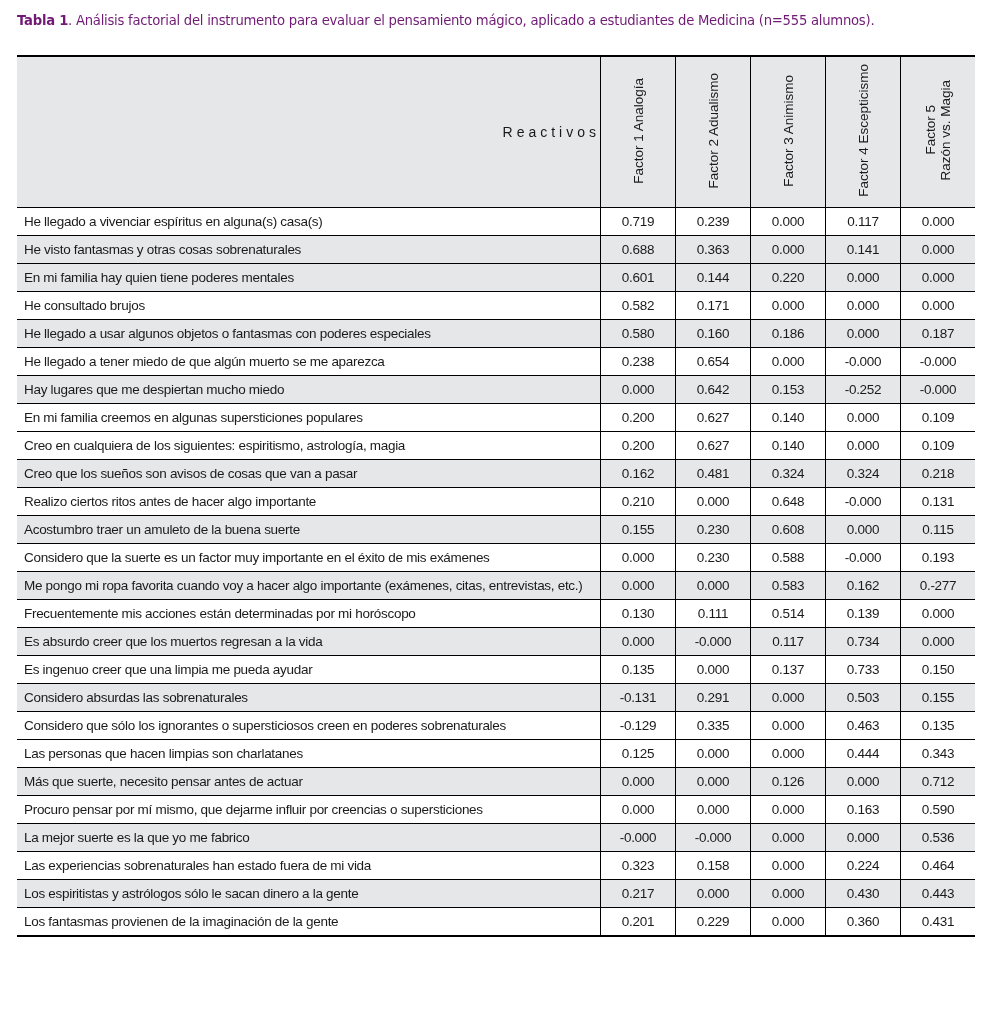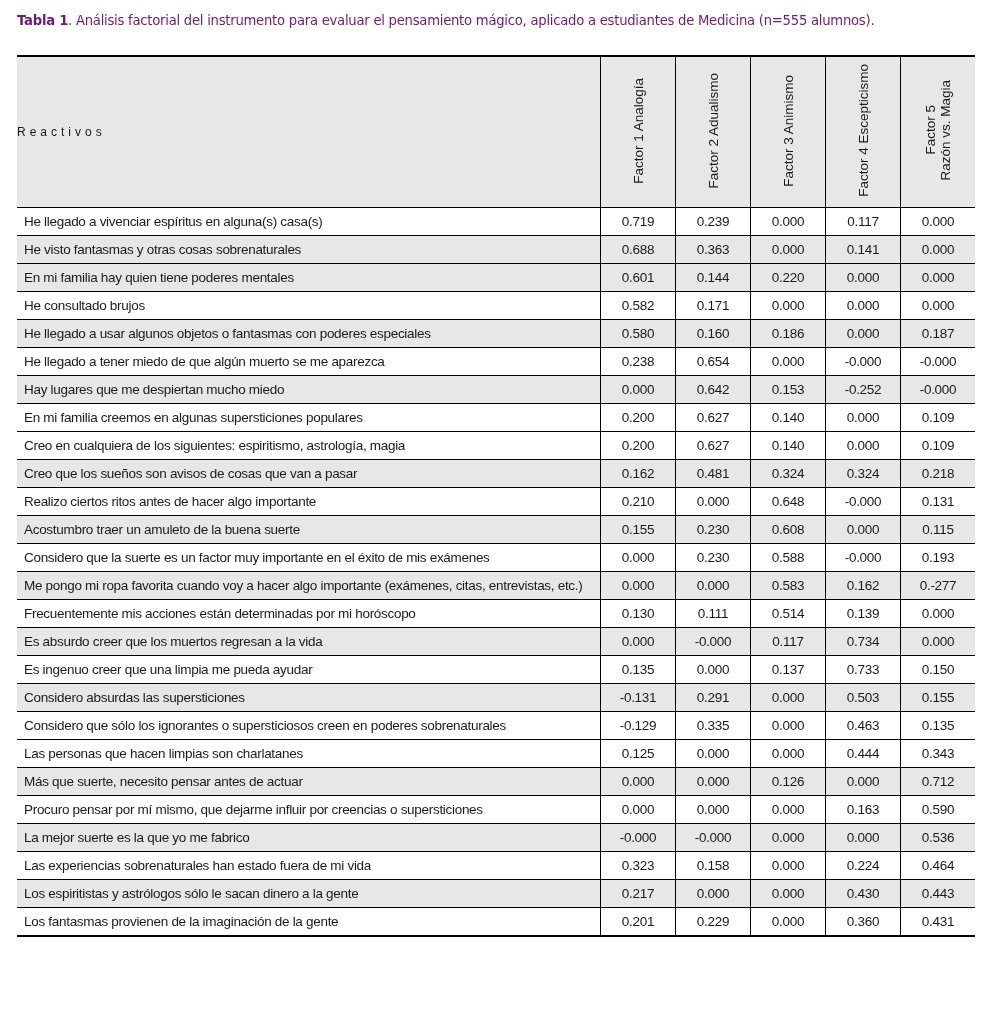--- a/index.html
+++ b/index.html
@@ -13,21 +13,21 @@
   table.t {
     position: absolute; left: 17px; top: 55px;
     width: 958px; border-collapse: collapse;
     font-family: "Liberation Sans", sans-serif; font-size: 13.5px; color: #1a1a1a;
     border-top: 2px solid #000; border-bottom: 2px solid #000;
   }
   table.t th {
     background: #e6e7e9; height: 150px; font-weight: normal; padding: 0;
     border-bottom: 1.5px solid #000;
   }
-  table.t th.react { text-align: left; letter-spacing: 4px; font-size: 12px; }
+  table.t th.react { text-align: right; letter-spacing: 4px; font-size: 14px; }
   table.t th.fac { border-left: 1px solid #000; width: 74px; }
   .vtext {
     writing-mode: vertical-rl; transform: rotate(180deg);
     display: inline-block; font-size: 13.5px; line-height: 15px; text-align: center;
   }
   table.t td {
     height: 27px; padding: 0; border-bottom: 1px solid #000;
     white-space: nowrap; letter-spacing: -0.3px;
   }
   table.t td.item { padding-left: 7px; }
@@ -182,21 +182,21 @@
       </tr>
       <tr>
         <td class="item">Es ingenuo creer que una limpia me pueda ayudar</td>
         <td class="val">0.135</td>
         <td class="val">0.000</td>
         <td class="val">0.137</td>
         <td class="val b">0.733</td>
         <td class="val">0.150</td>
       </tr>
       <tr class="alt">
-        <td class="item">Considero absurdas las supersticiones</td>
+        <td class="item">Considero absurdas las sobrenaturales</td>
         <td class="val">-0.131</td>
         <td class="val">0.291</td>
         <td class="val">0.000</td>
         <td class="val b">0.503</td>
         <td class="val">0.155</td>
       </tr>
       <tr>
         <td class="item">Considero que sólo los ignorantes o supersticiosos creen en poderes sobrenaturales</td>
         <td class="val">-0.129</td>
         <td class="val">0.335</td>

